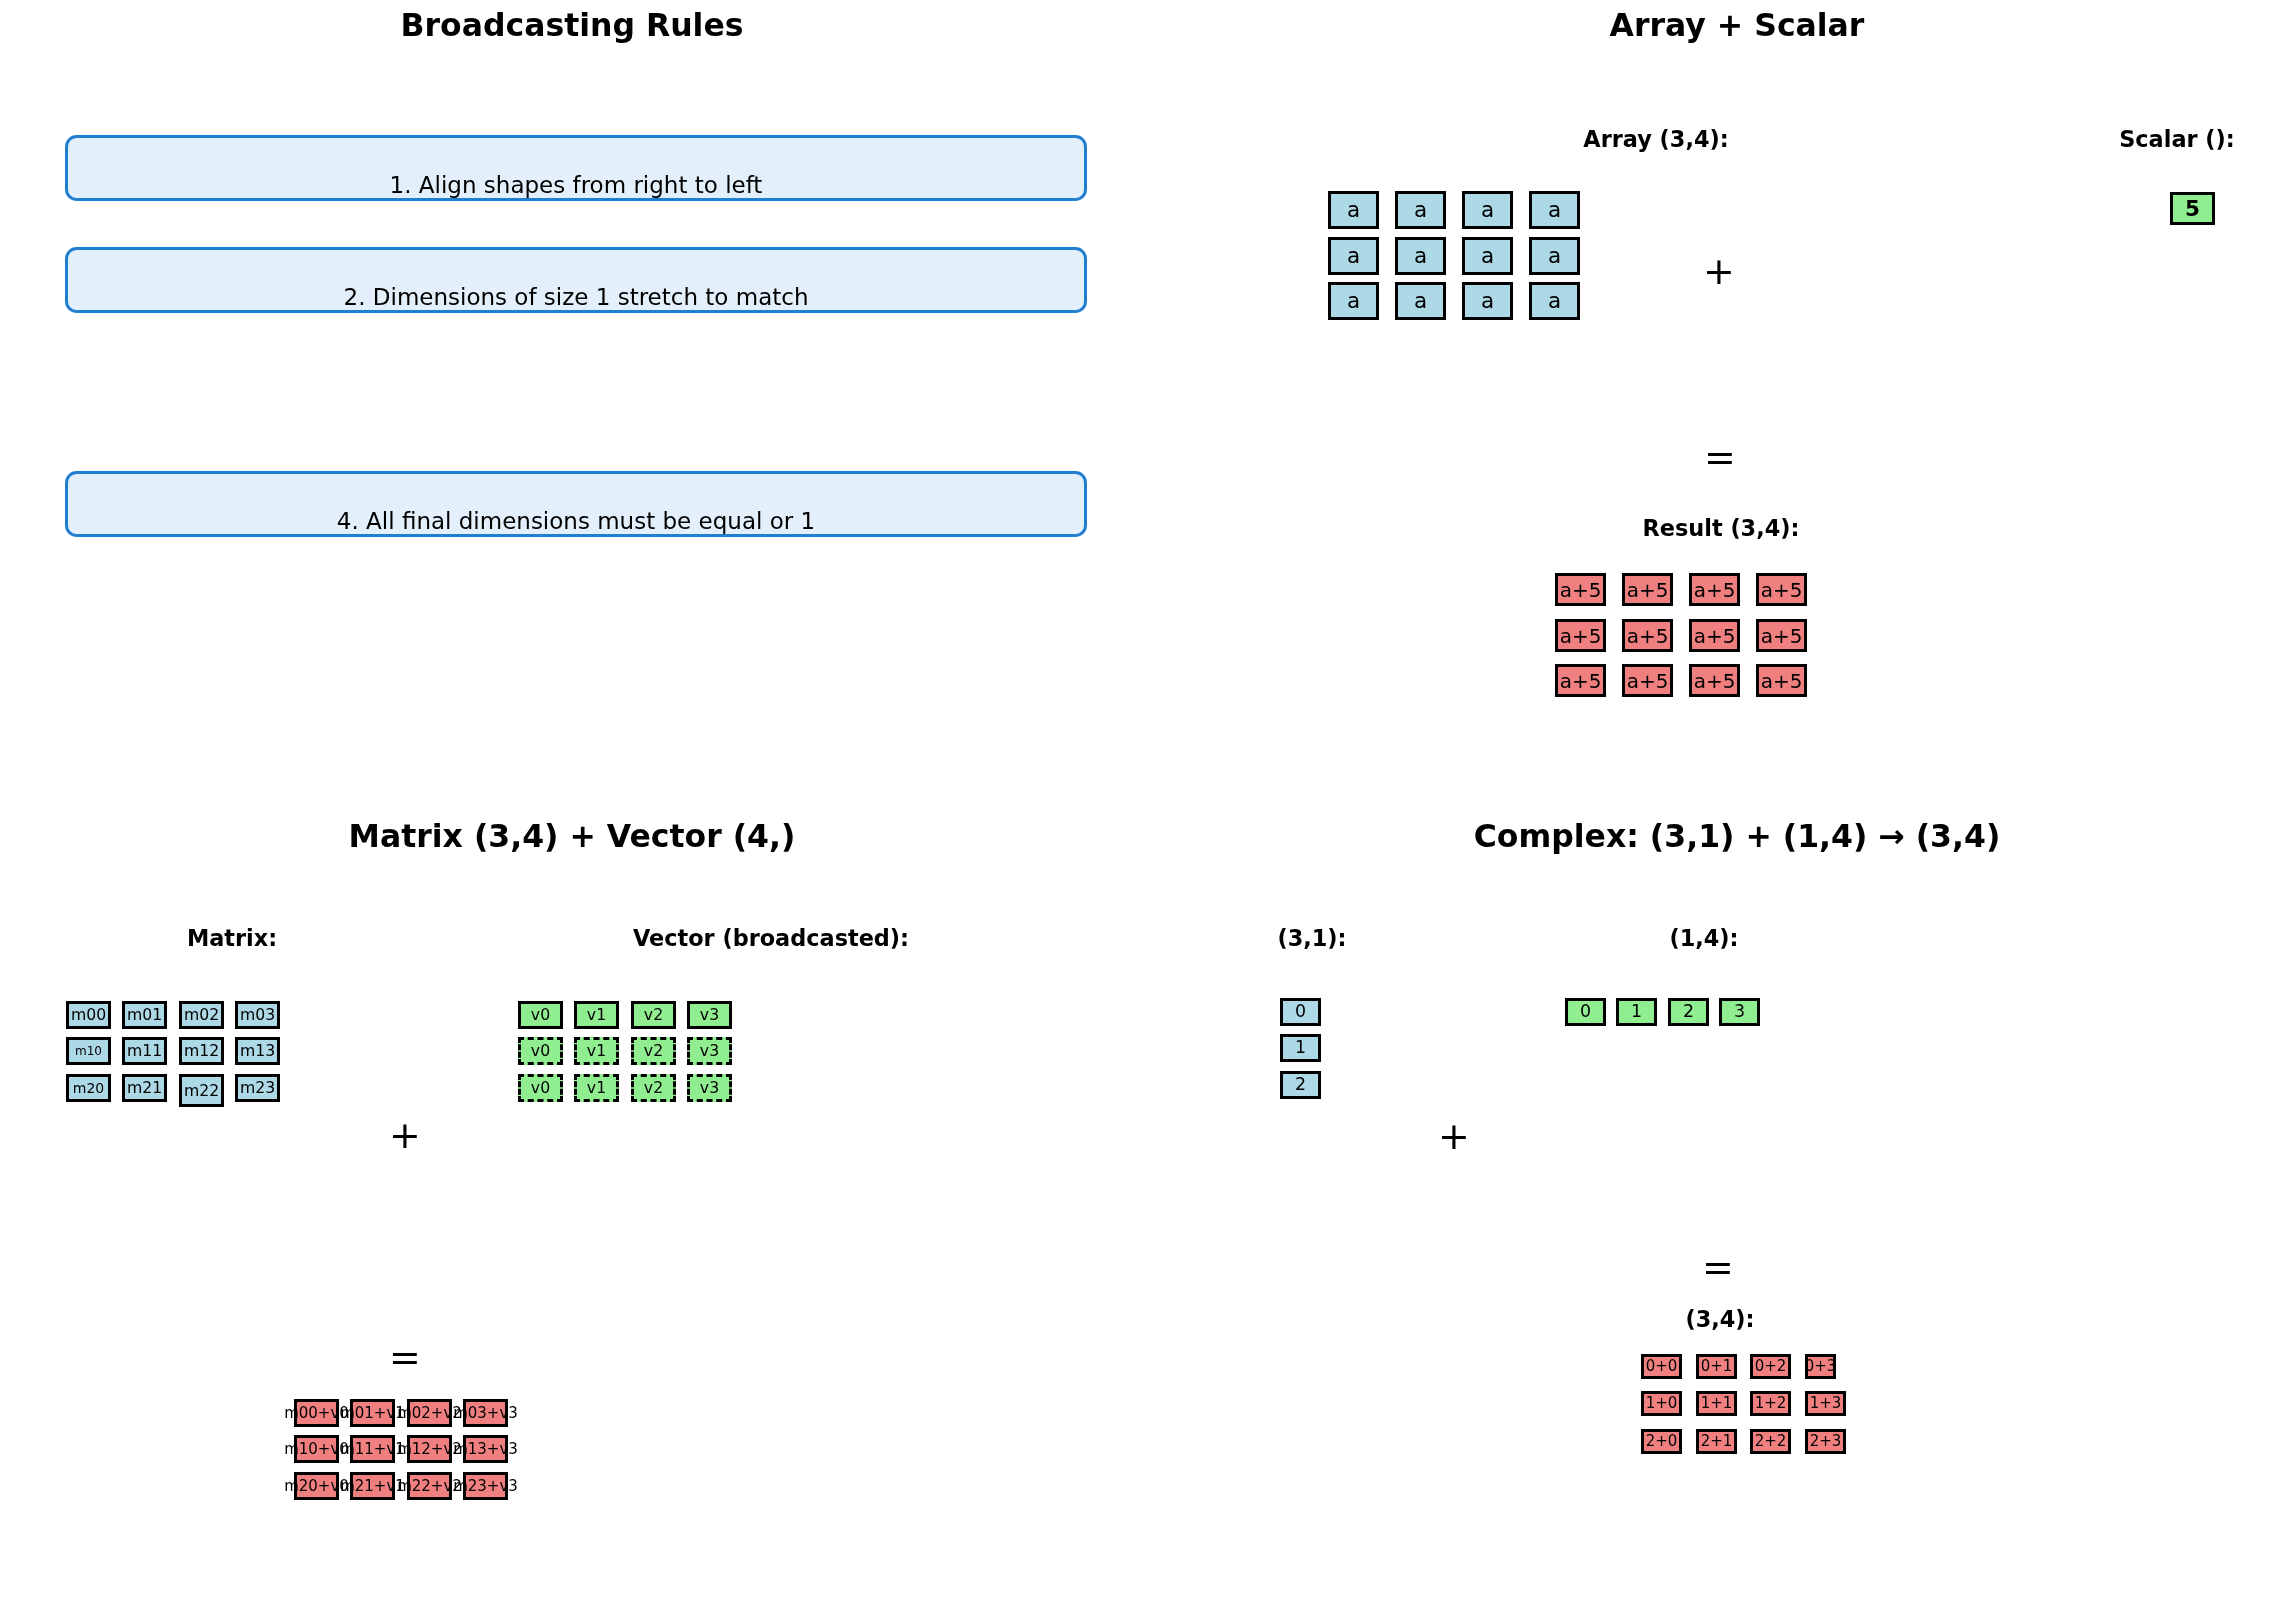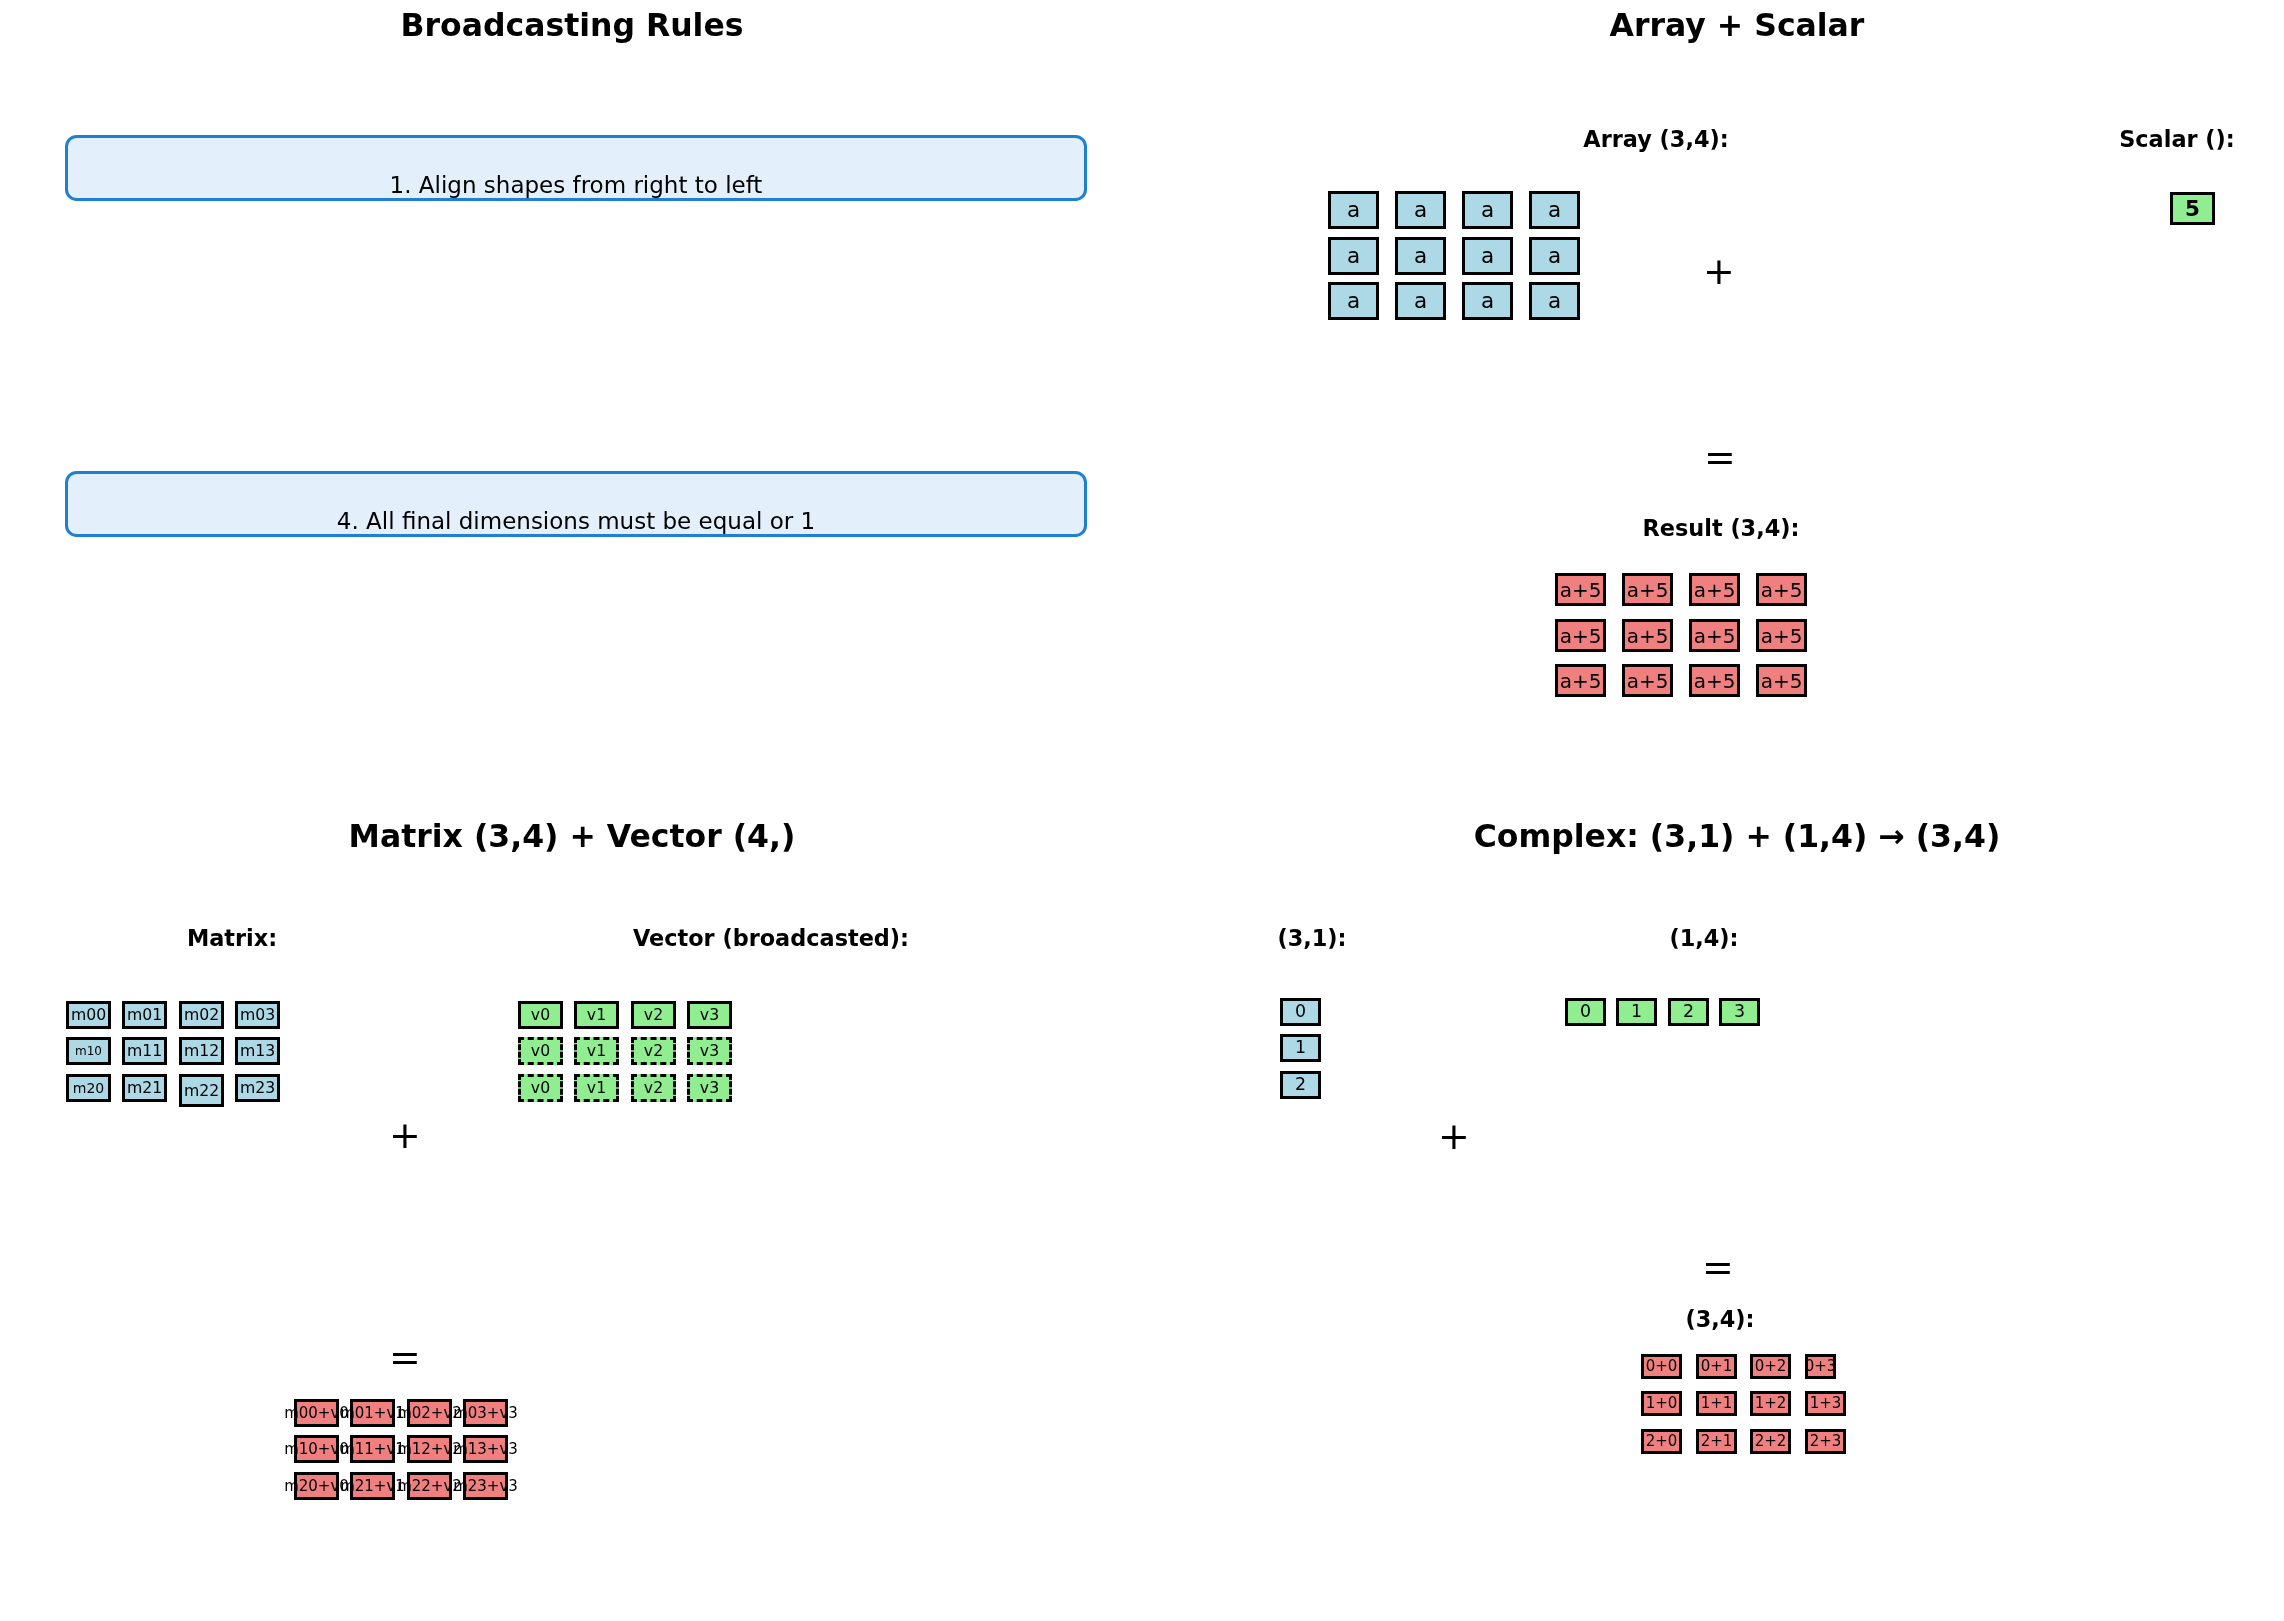--- a/index.html
+++ b/index.html
@@ -86,20 +86,23 @@
 </head>
 <body>
 
 <div class="panel" style="left:0;top:0;width:1142px;height:811px;">
 
   <div class="panel-title" style="left:572px;top:6.6px;">Broadcasting Rules</div>
 
   <div class="rule-box" style="top:135px;">
     <span>1. Align shapes from right to left</span>
   </div>
+  <div class="rule-box" style="top:247px;">
+    <span>2. Dimensions of size 1 stretch to match</span>
+  </div>
   <div class="rule-box" style="top:471px;">
     <span>4. All final dimensions must be equal or 1</span>
   </div>
 </div>
 
 <div class="panel" style="left:1142px;top:0;width:1142px;height:811px;">
 
   <div class="panel-title" style="left:595px;top:6.6px;">Array + Scalar</div>
 
   <div class="sub-label" style="left:514px;top:126px;">Array (3,4):</div>

